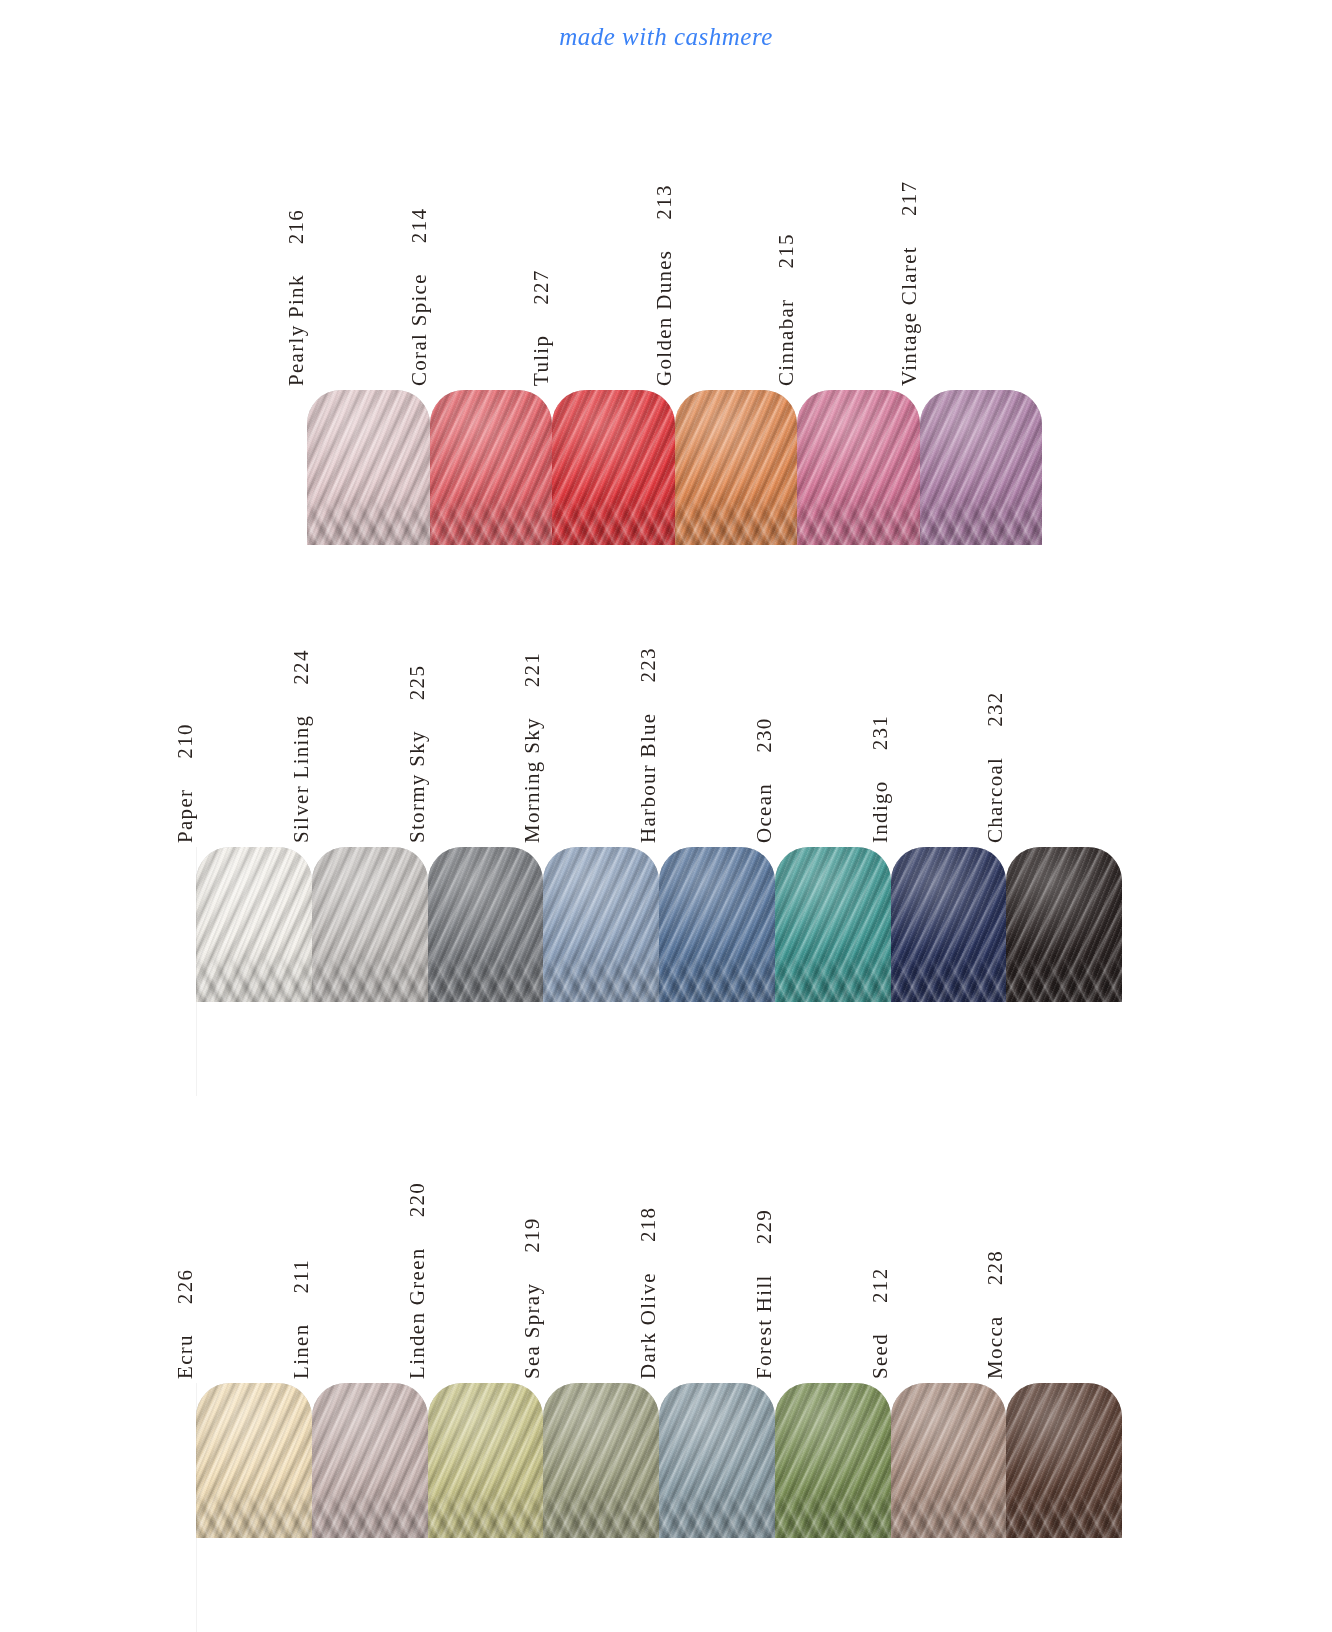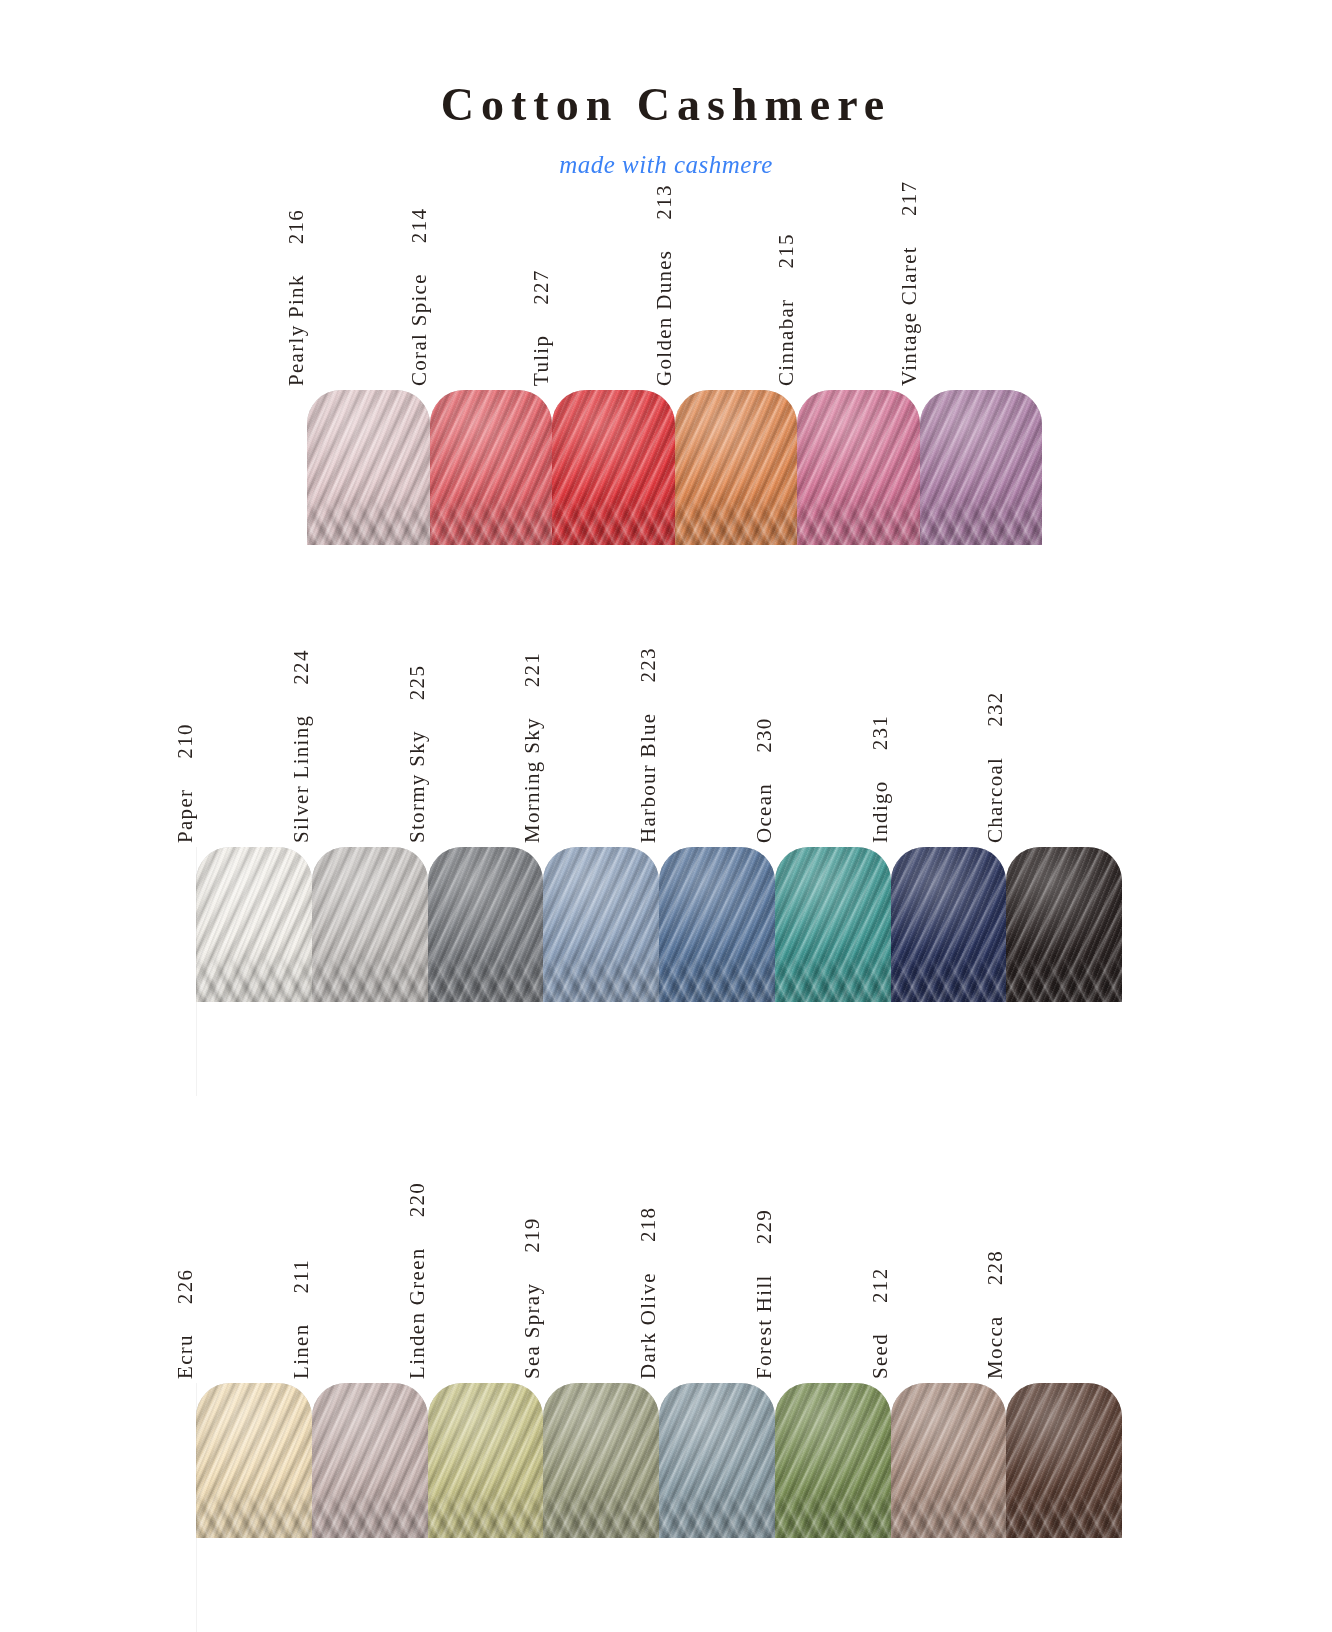--- a/index.html
+++ b/index.html
@@ -130,21 +130,20 @@
     position:absolute; width:1px; top:0; bottom:-94px; left:0;
     background:rgba(0,0,0,0.05);
   }
 </style>
 </head>
 <body>
 
 <div class="page">
 
   <div class="header">
-    <div class="title">Cotton Cashmere</div>
     <div class="subtitle">made with cashmere</div>
   </div>
 
   <div id="rows-host">
       <div class="row" style="left: 307px; top: 390px; width: 735px; height: 155px;">
         <div class="row-inner">
           <div class="swatch-col" style="width: 122.5px;">
             <div class="label">
               <div class="label-rot">
                 <span class="lname">Pearly Pink</span>

